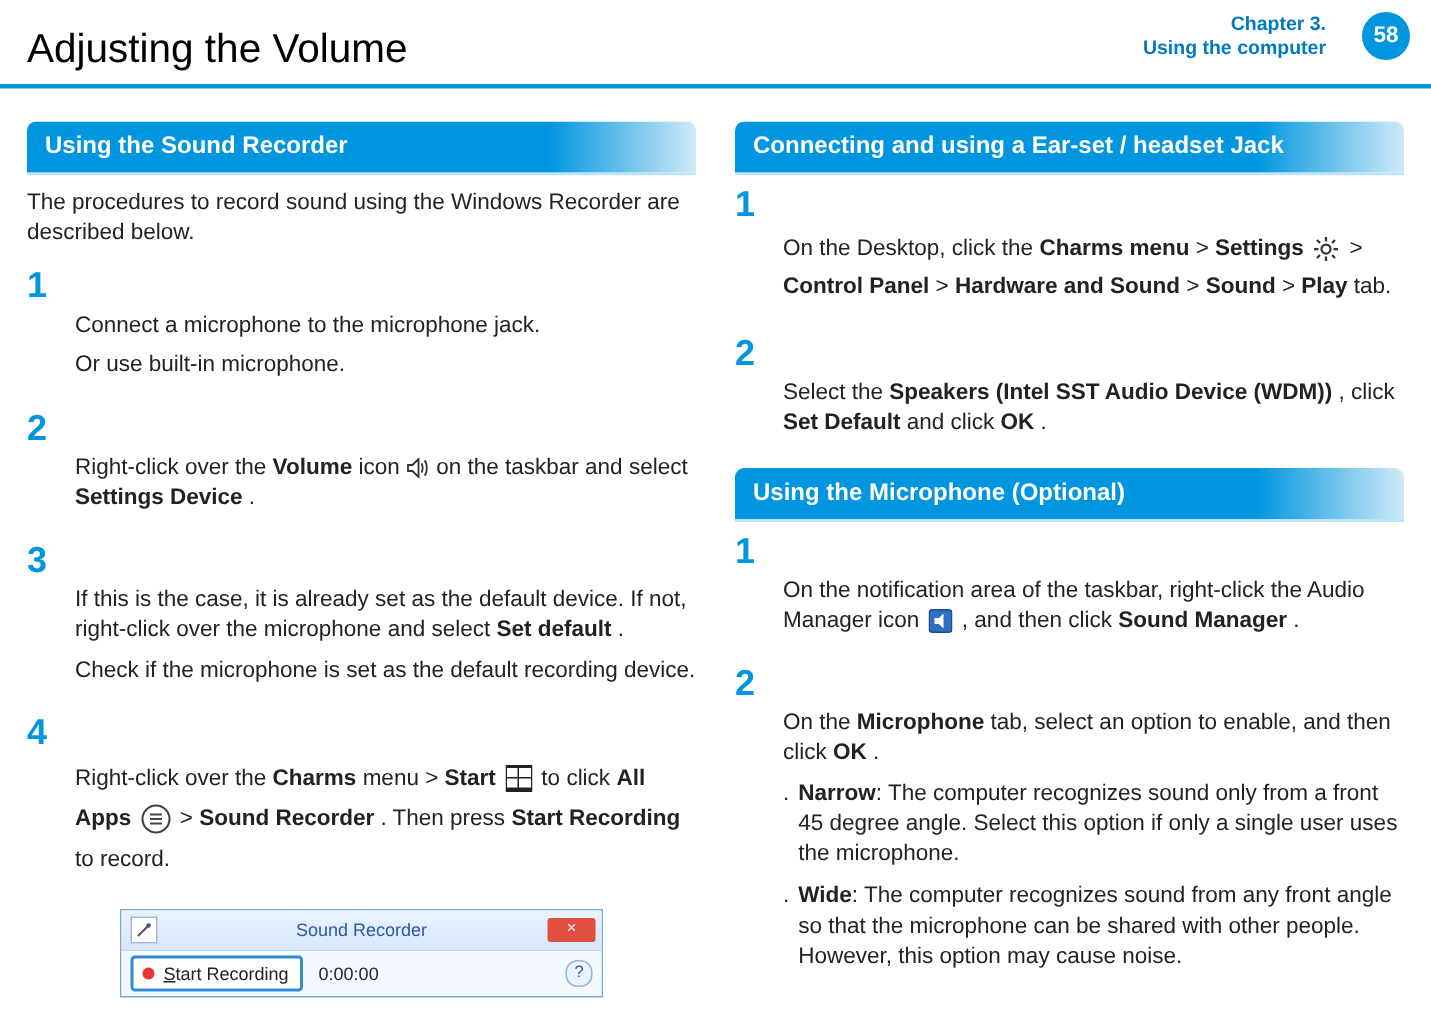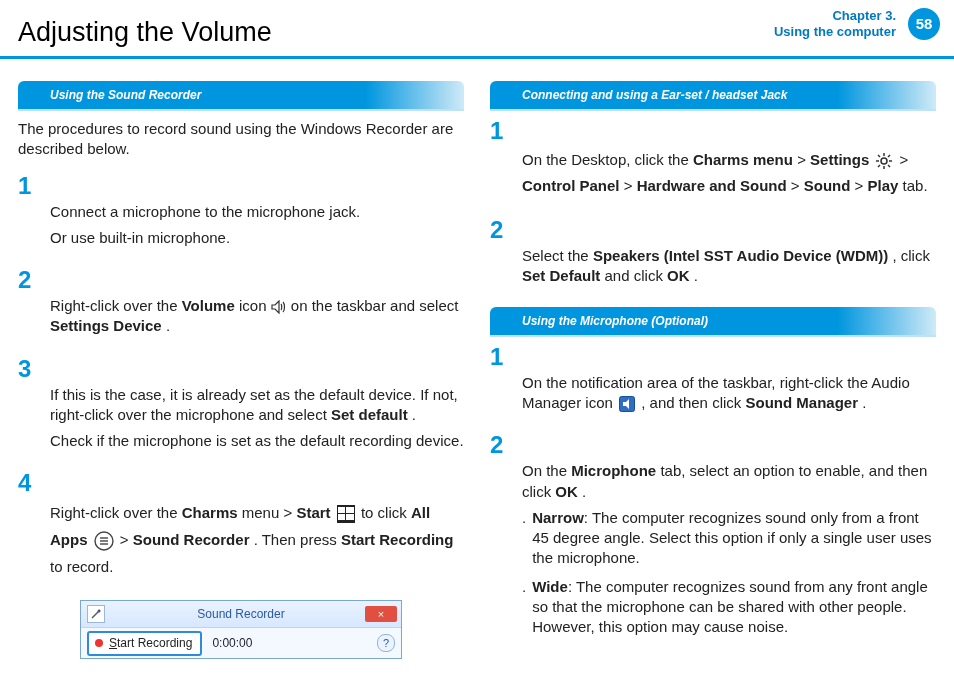--- a/index.html
+++ b/index.html
@@ -33,21 +33,21 @@
     font-weight:400;
     padding:0 0 6px 18px;
     color:#000;
   }
   .chapter-wrap{
     position:absolute;
     right:14px;
     top:8px;
     display:flex;
     align-items:center;
-    gap:12px;
+    gap:24px;
   }
   .chapter-text{
     text-align:right;
     color:var(--brand-dark);
     font-weight:700;
     font-size:13px;
     line-height:1.2;
   }
   .page-badge{
     width:32px;height:32px;border-radius:16px;
@@ -64,26 +64,25 @@
     gap:26px;
     padding:22px 18px 0 18px;
   }
   .col{flex:1;min-width:0;}
 
   
   .sect-head{
     background:linear-gradient(to right,var(--brand) 0%,var(--brand) 78%,#cfeaf7 100%);
     color:#fff;
     font-weight:700;
-    font-size:12px;
-    padding:6px 14px 6px 32px;
+    font-size:16px;
+    padding:6px 14px 6px 12px;
     border-radius:6px 6px 0 0;
     border-bottom:2px solid #bfe3f6;
     margin-bottom:8px;
-    font-style:italic;
   }
 
   .para{margin:0 0 14px 0;}
 
   
   .step{display:flex;gap:10px;margin:6px 0 14px 0;}
   .step .num{
     color:var(--num);
     font-weight:700;
     font-size:24px;

